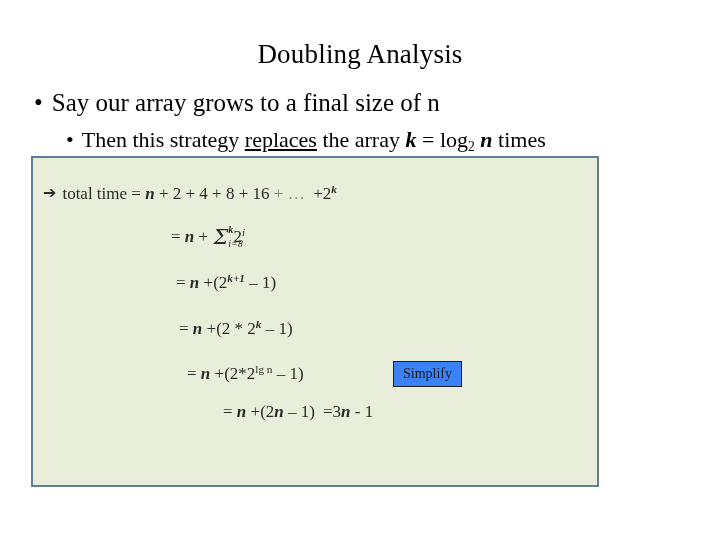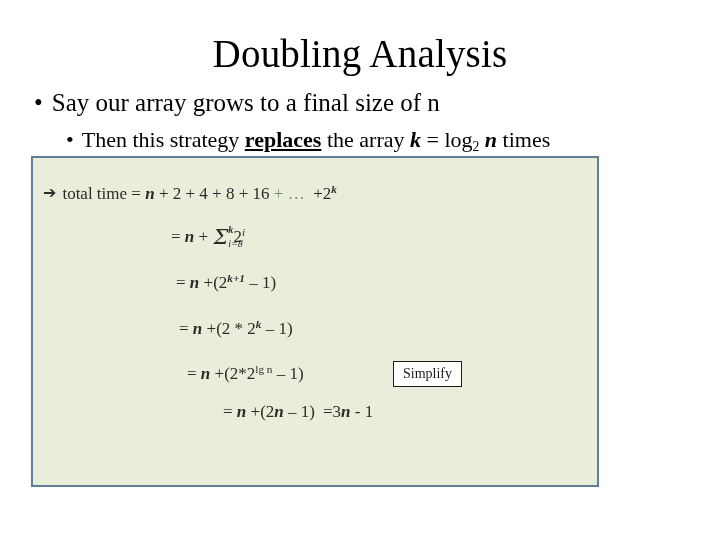--- a/index.html
+++ b/index.html
@@ -16,21 +16,21 @@
     position: relative;
   }
 
   
   .slide-title {
     position: absolute;
     top: 34px;
     left: 0;
     width: 720px;
     text-align: center;
-    font-size: 39px;
+    font-size: 27px;
     line-height: 40px;
     font-weight: normal;
     letter-spacing: 0.2px;
   }
 
   
   .bullet-l1 {
     position: absolute;
     top: 88px;
     left: 34px;
@@ -47,21 +47,21 @@
     white-space: nowrap;
   }
   .bullet-dot {
     display: inline-block;
     margin-right: 9px;
   }
   .bullet-l2 .bullet-dot {
     margin-right: 8px;
   }
   .bold-underline {
-    font-weight: bold;
+    font-weight: normal;
     text-decoration: underline;
   }
   .bi {
     font-weight: bold;
     font-style: italic;
   }
   sub {
     font-size: 0.62em;
     vertical-align: -0.28em;
   }
@@ -147,21 +147,21 @@
     font-size: 0.66em;
     vertical-align: 0.5em;
   }
 
   
   .simplify-box {
     position: absolute;
     left: 360px;
     top: 203px;
     padding: 3px 9px 4px 9px;
-    background: #ffffff;
+    background: #3b82f6;
     border: 1px solid #1d1d1d;
     font-size: 14px;
     line-height: 17px;
     color: #1a1a1a;
     white-space: nowrap;
   }
 </style>
 </head>
 <body>
 

